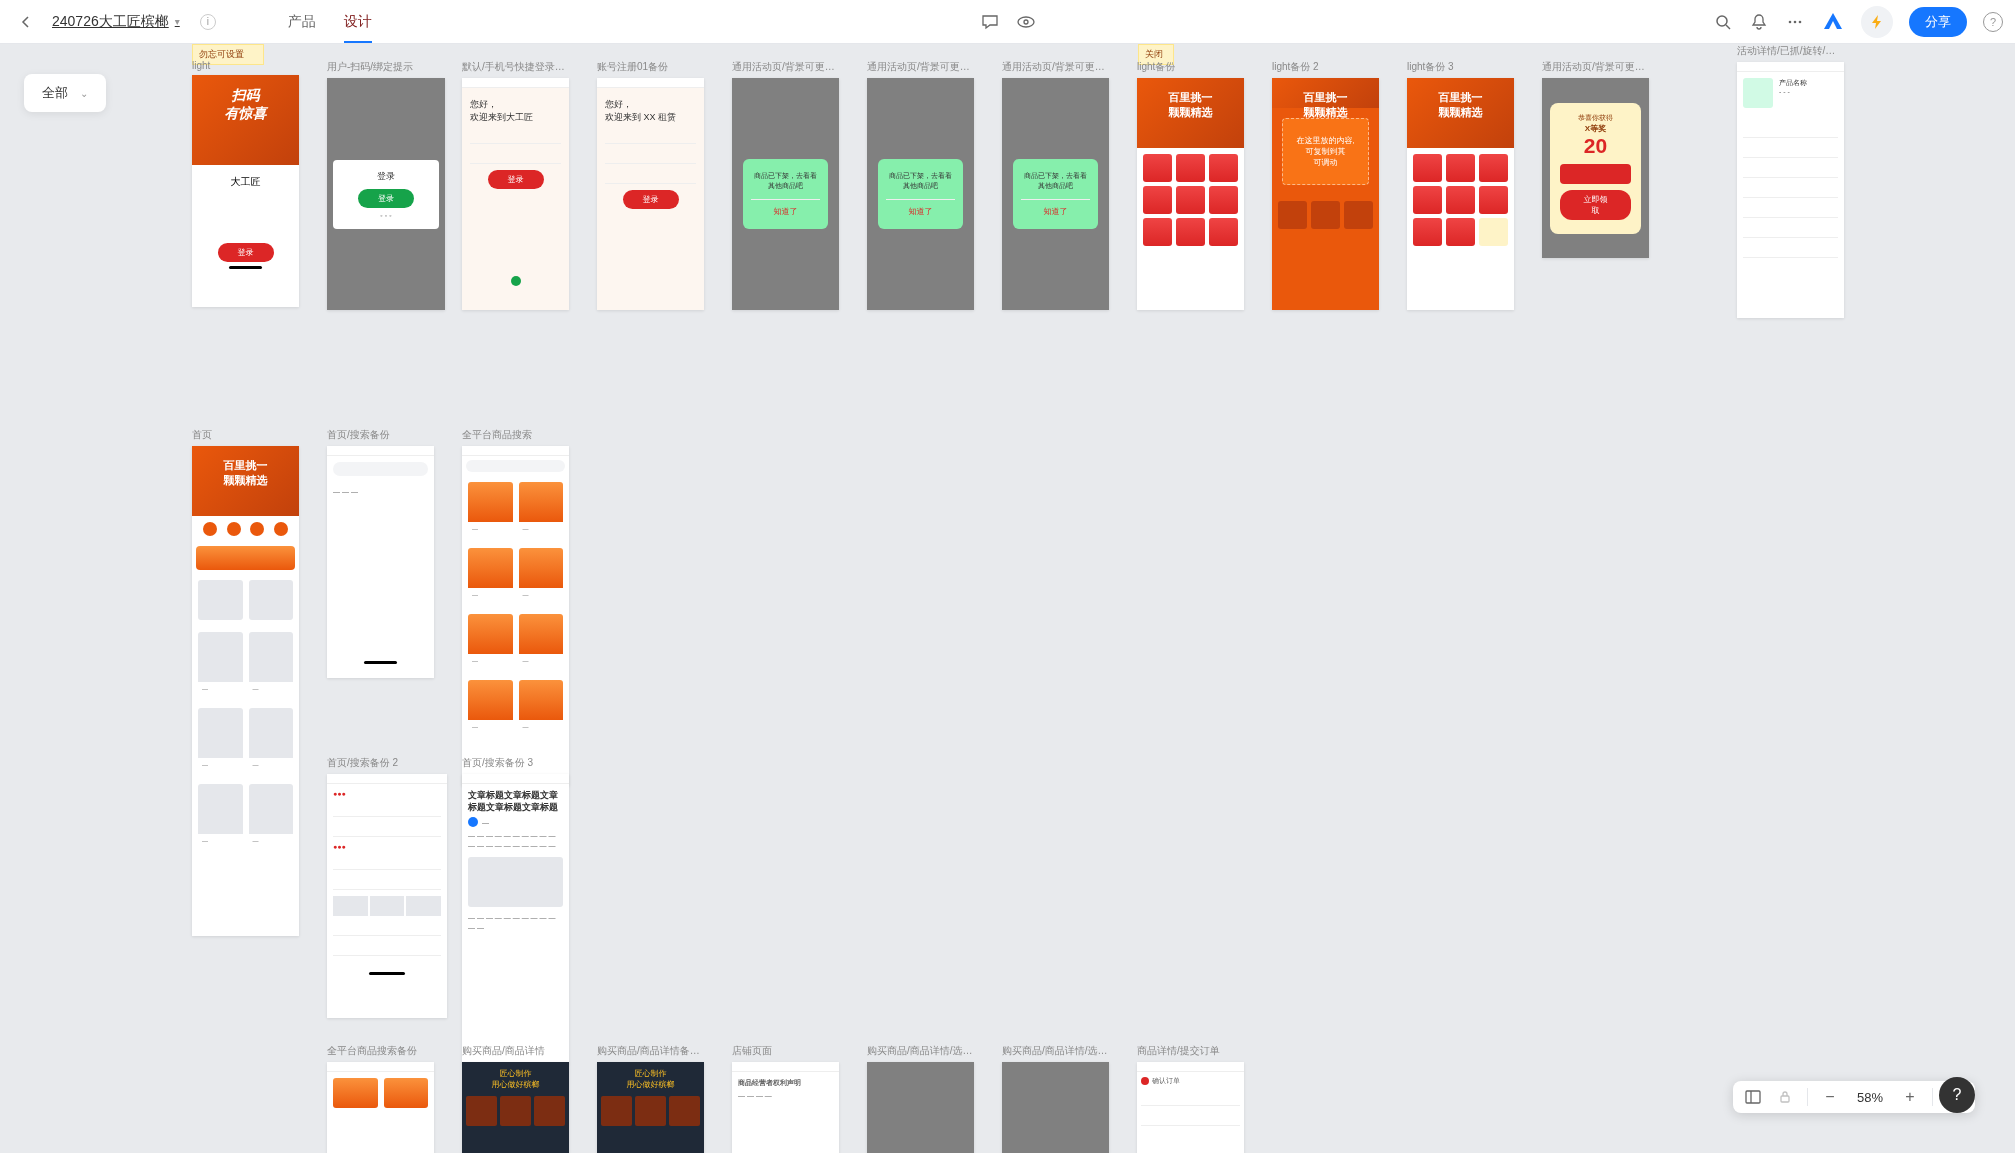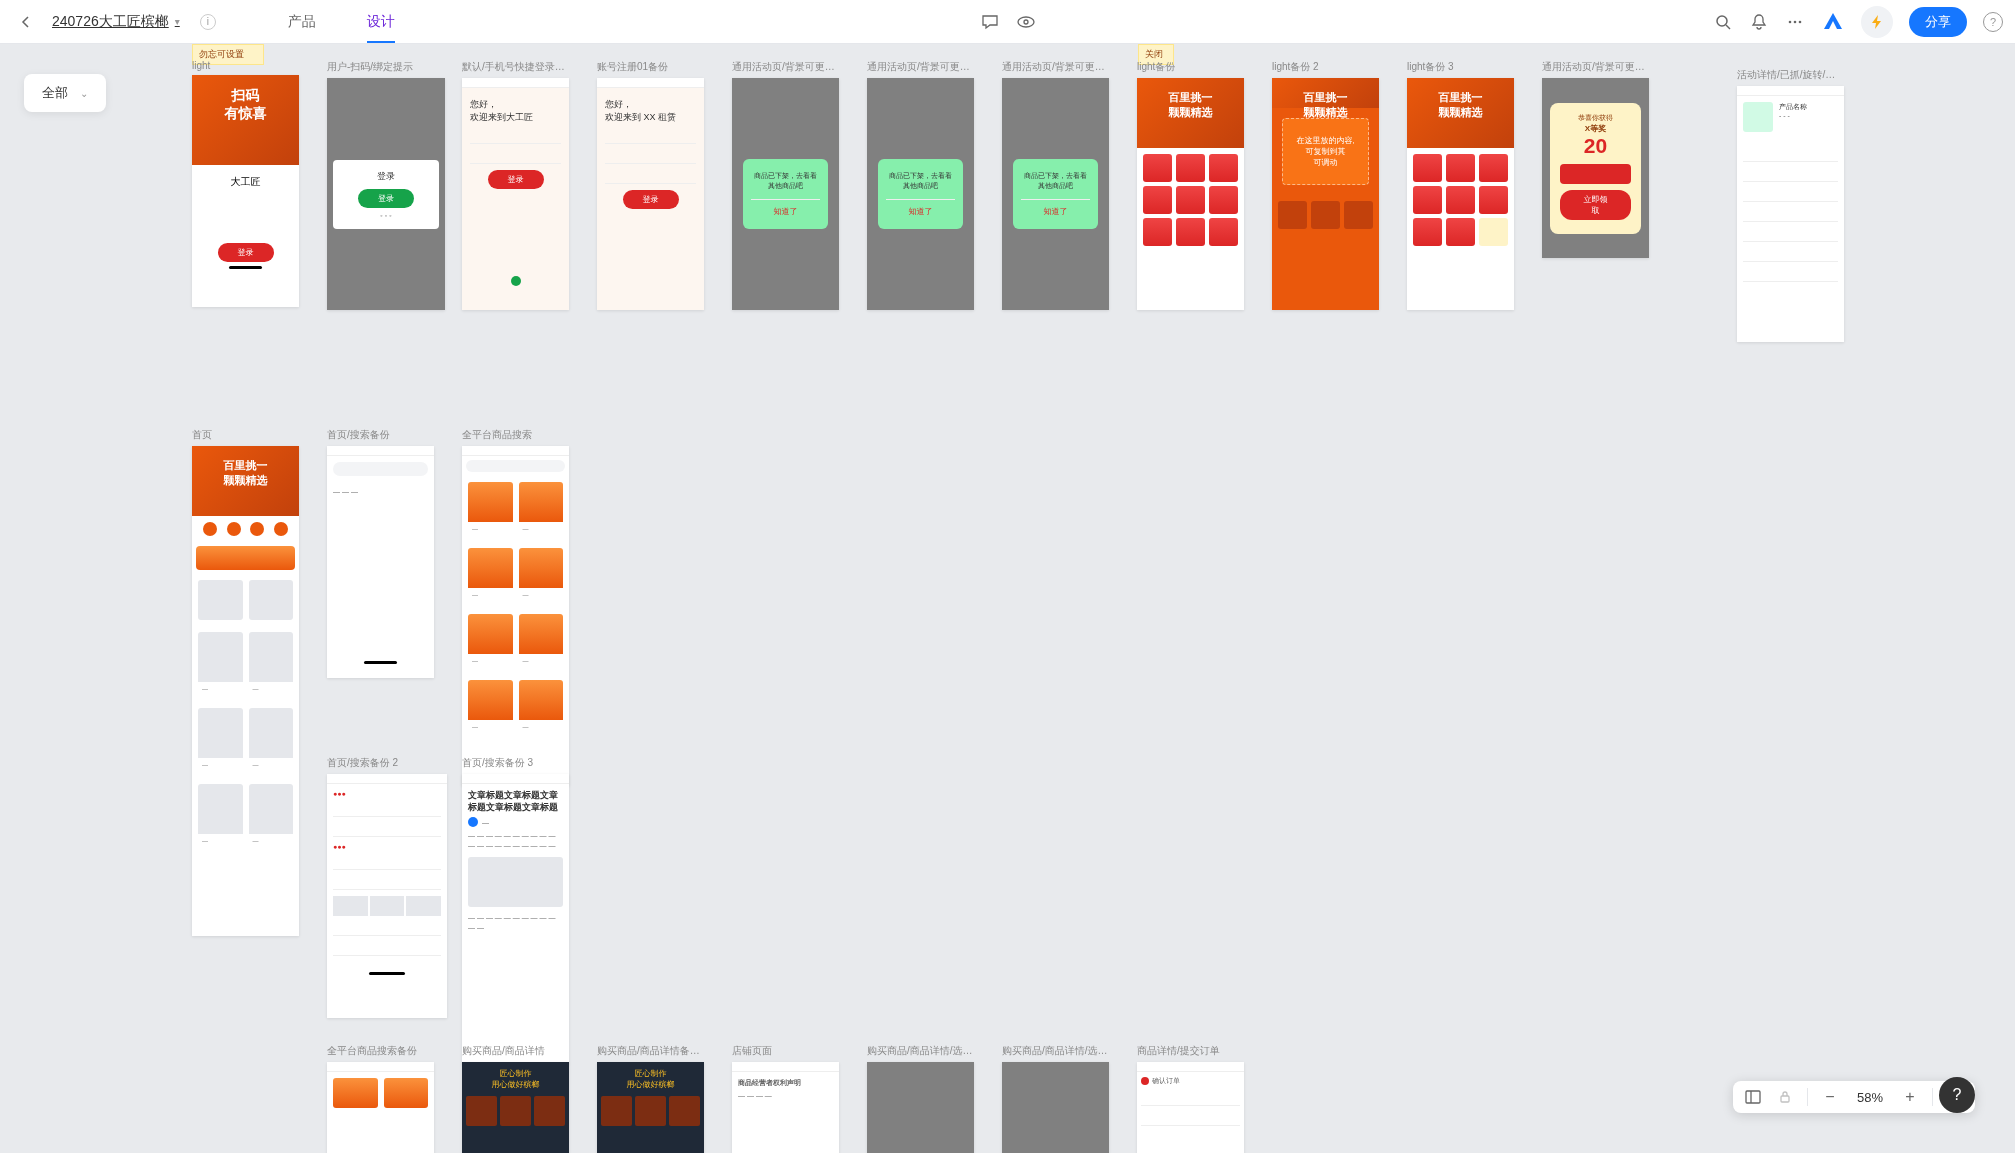--- a/index.html
+++ b/index.html
@@ -7,21 +7,21 @@
 
 
 .header { height: 44px; background: #fff; border-bottom: 1px solid #e5e7eb; display: flex; align-items: center; padding: 0 12px; position: relative; z-index: 10; }
 .header-left { display: flex; align-items: center; gap: 12px; }
 .back-btn { width: 28px; height: 28px; display: flex; align-items: center; justify-content: center; cursor: pointer; color: #666; }
 .doc-title { font-size: 14px; color: #333; display: flex; align-items: center; gap: 6px; text-decoration: underline; }
 .chev-down { font-size: 10px; color: #999; }
 .info-icon { width: 16px; height: 16px; border: 1px solid #ccc; border-radius: 50%; display: flex; align-items: center; justify-content: center; font-size: 10px; color: #999; margin-left: 8px; }
 .tabs { display: flex; gap: 28px; margin-left: 60px; }
 .tab { font-size: 14px; color: #666; padding: 12px 0; cursor: pointer; position: relative; }
-.tab.active { color: #6d28d9; margin-left: 23px; }
+.tab.active { color: #7f1d1d; }
 .tab.active::after { content: ''; position: absolute; bottom: 0; left: 0; right: 0; height: 2px; background: #1677ff; }
 .header-center { position: absolute; left: 50%; transform: translateX(-50%); display: flex; gap: 16px; }
 .center-icon { width: 20px; height: 20px; color: #666; cursor: pointer; }
 .header-right { margin-left: auto; display: flex; align-items: center; gap: 16px; }
 .hr-icon { width: 20px; height: 20px; color: #666; cursor: pointer; display: flex; align-items: center; justify-content: center; }
 .logo-a { width: 24px; height: 24px; display: flex; align-items: center; justify-content: center; }
 .bolt-btn { width: 32px; height: 32px; background: #f0f2f5; border-radius: 50%; display: flex; align-items: center; justify-content: center; color: #faad14; cursor: pointer; }
 .share-btn { background: #1677ff; color: #fff; padding: 6px 16px; border-radius: 16px; font-size: 13px; cursor: pointer; border: none; }
 .help-btn { width: 20px; height: 20px; border: 1.5px solid #999; border-radius: 50%; display: flex; align-items: center; justify-content: center; font-size: 11px; color: #999; cursor: pointer; }
 
@@ -148,21 +148,21 @@
 
 <div class="canvas">
   <div class="artboards">
 
     <div class="yellow-note" style="top:0px; left:192px; width:72px;">勿忘可设置</div>
     <div class="yellow-note" style="top:0px; left:1138px; width:36px;">关闭</div>
 
     <div class="artboard" style="top:16px; left:192px; width:107px;">
       <div class="ab-label">light</div>
       <div class="ab-frame" style="height:232px;">
-        <div class="mock-orange-hero" style="height:90px; white-space:pre-line;">扫码
+        <div class="mock-orange-hero" style="height:90px; white-space:pre-line;font-style:italic;">扫码
 有惊喜</div>
         <div style="text-align:center; padding:10px; font-size:10px;">大工匠</div>
         <div style="height:40px;"></div>
         <div class="mock-btn-red">登录</div>
         <div class="home-indicator"></div>
       </div>
     </div>
 
     <div class="artboard" style="top:16px; left:327px; width:118px;">
       <div class="ab-label">用户-扫码/绑定提示</div>
@@ -295,21 +295,21 @@
         <div style="background:#fef3c7; border-radius:8px; padding:10px; width:85%; text-align:center;">
           <div style="font-size:7px; color:#92400e;">恭喜你获得</div>
           <div style="font-size:8px; color:#92400e; font-weight:bold;">X等奖</div>
           <div style="font-size:21px; color:#dc2626; font-weight:bold;">20</div>
           <div style="background:#dc2626; height:20px; margin-top:6px; border-radius:4px;"></div>
           <div class="mock-btn-red" style="margin-top:6px;">立即领取</div>
         </div>
       </div>
     </div>
 
-    <div class="artboard" style="top:24px; left:1737px; width:107px;">
+    <div class="artboard" style="top:0; left:1737px; width:107px;">
       <div class="ab-label">活动详情/已抓/旋转/测…</div>
       <div class="ab-frame" style="height:256px;">
         <div class="status-bar"></div>
         <div style="display:flex; padding:6px; gap:6px;">
           <div style="width:30px; height:30px; background:#d1fae5; border-radius:3px;"></div>
           <div style="flex:1;">
             <div class="mock-text-tiny" style="color:#333;">产品名称</div>
             <div class="mock-text-tiny">- - -</div>
           </div>
         </div>

